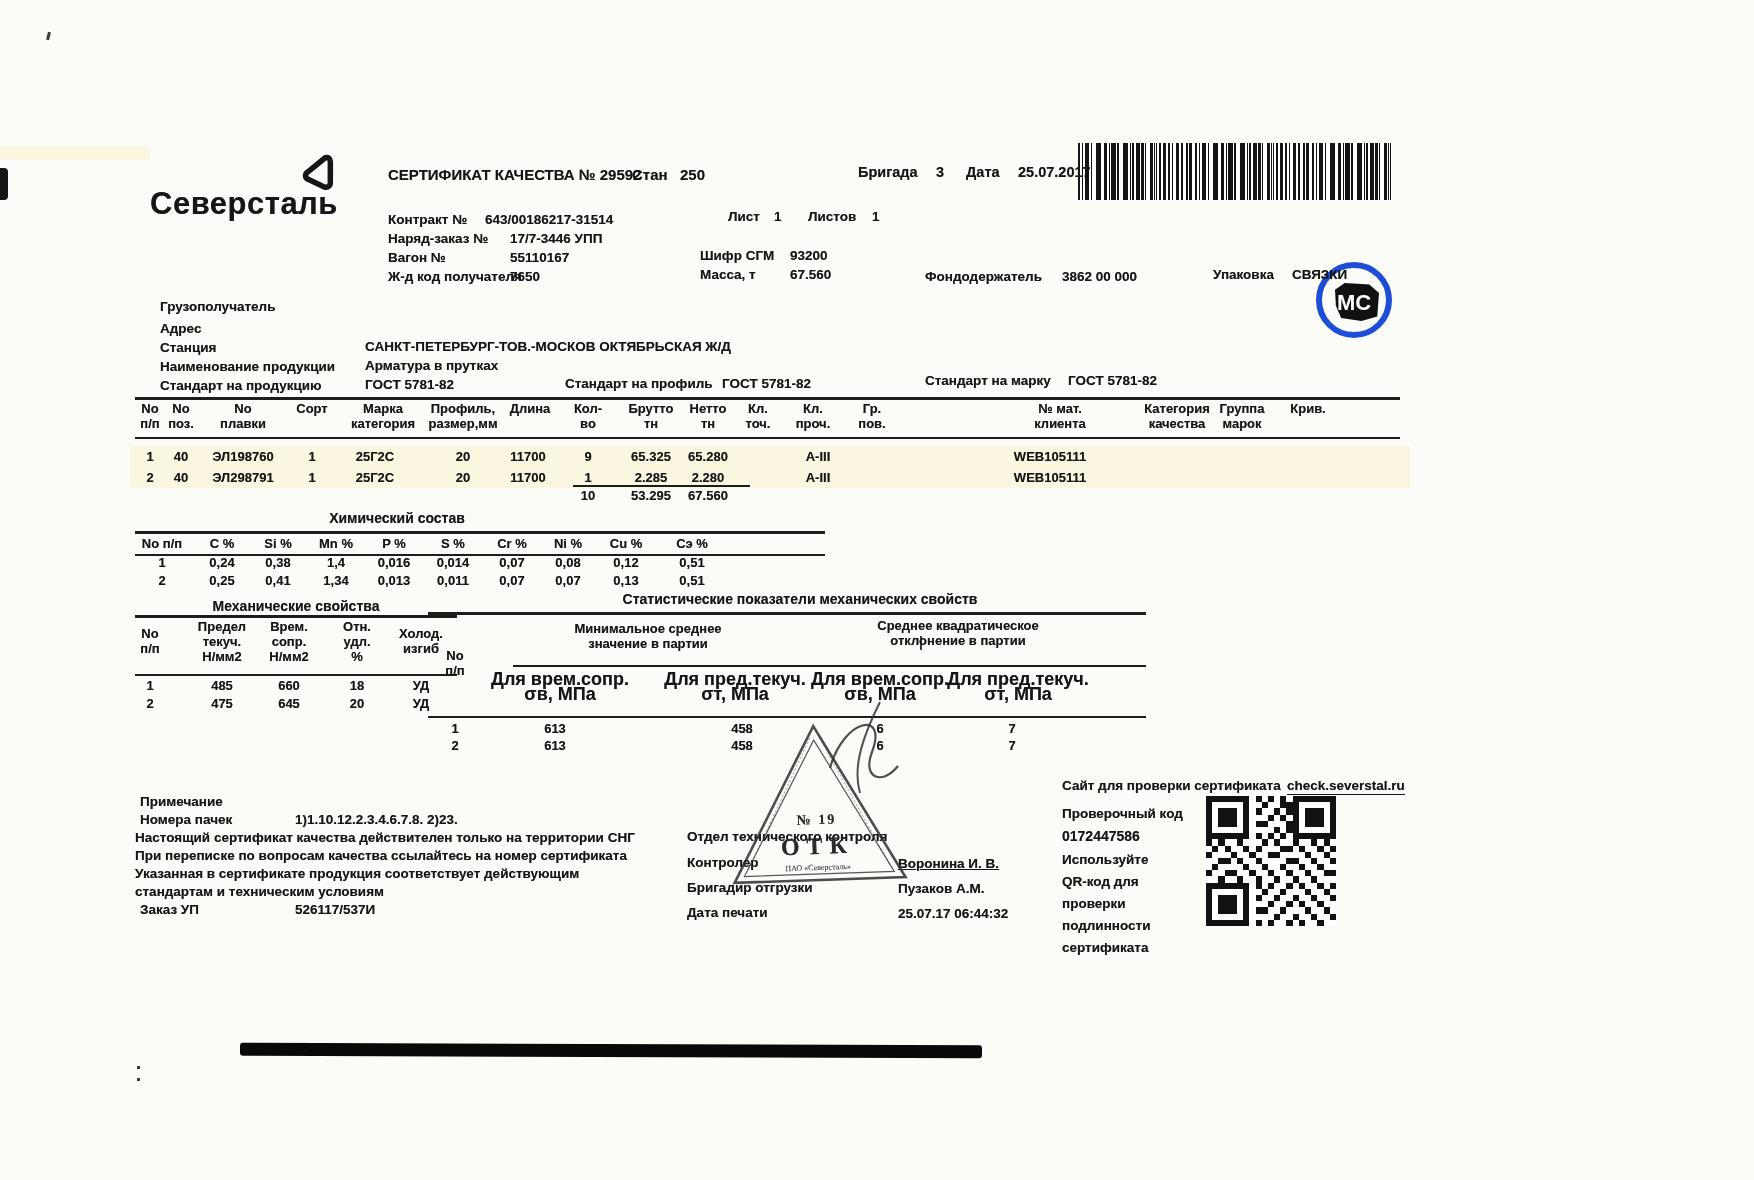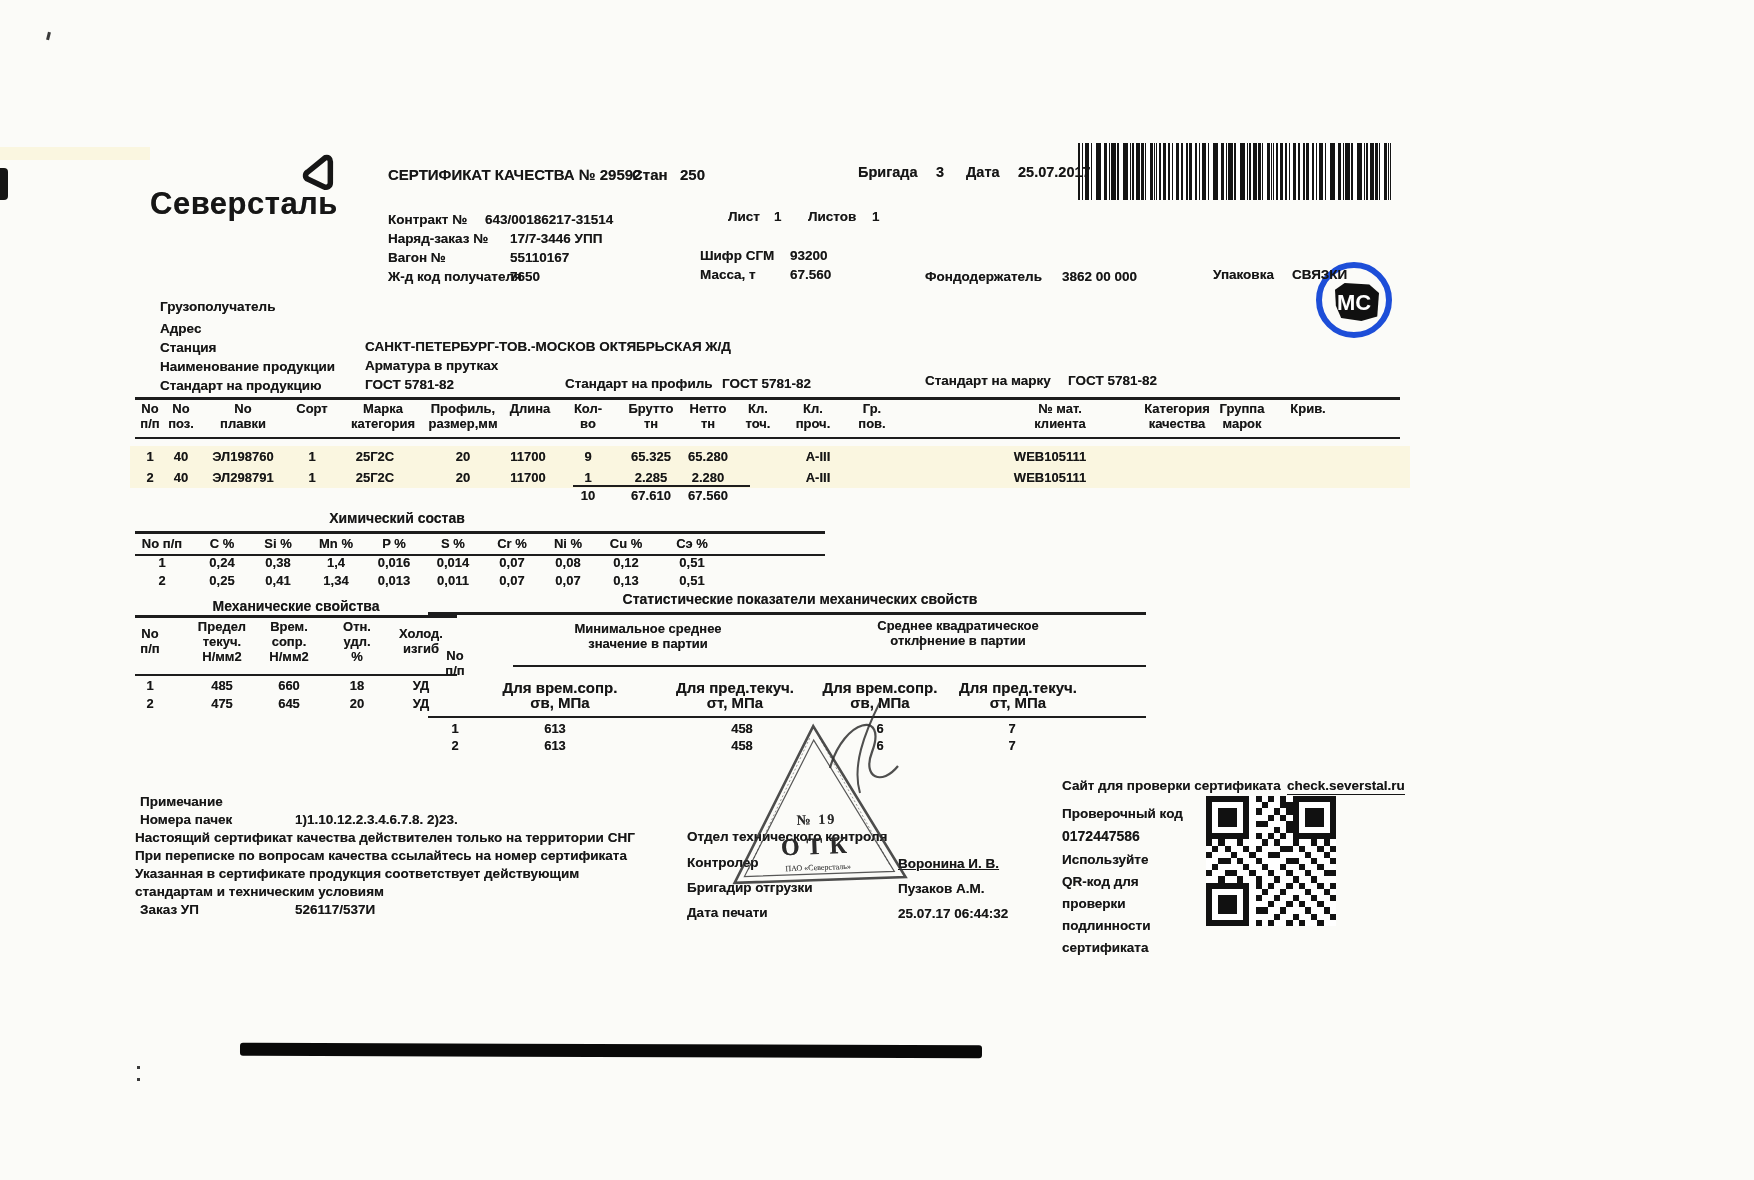--- a/index.html
+++ b/index.html
@@ -22,21 +22,21 @@
     clip-path:polygon(0 18%,22% 0,78% 4%,100% 26%,96% 88%,60% 100%,14% 92%,2% 60%);}
   .ms-txt{position:absolute;left:0;top:22px;width:100%;text-align:center;color:#fff;
     font-weight:800;font-size:22px;letter-spacing:0;text-shadow:none;}
   .qr{position:absolute;left:1206px;top:796px;}
   .blackbar{position:absolute;left:240px;top:1044px;width:742px;height:13px;background:#090909;
     border-radius:3px;transform:rotate(.2deg);}
   .notch{position:absolute;left:0;top:168px;width:8px;height:32px;background:#151515;border-radius:0 4px 4px 0;}
   .speck{position:absolute;background:#3a3a3a;}
   .underl{border-bottom:1.5px solid #161616;padding-bottom:1px;}
   .stamp-svg{position:absolute;left:712px;top:696px;}
-  .stat-sub{font-size:15px;margin-top:8px;}
+  .stat-sub{font-size:18px;}
 </style>
 </head>
 <body>
 
 <div class="page">
 
   <div class="band" style="left:130px;top:446px;width:1280px;height:42px;"></div>
   <div class="band" style="left:0;top:147px;width:150px;height:13px;"></div>
   <div class="notch"></div>
   <div class="speck" style="left:47px;top:32px;width:3px;height:8px;transform:rotate(14deg);"></div>
@@ -158,21 +158,21 @@
   <span class="t c" style="left:375px;top:470px;">25Г2С</span>
   <span class="t c" style="left:463px;top:470px;">20</span>
   <span class="t c" style="left:528px;top:470px;">11700</span>
   <span class="t c" style="left:588px;top:470px;">1</span>
   <span class="t c" style="left:651px;top:470px;">2.285</span>
   <span class="t c" style="left:708px;top:470px;">2.280</span>
   <span class="t c" style="left:818px;top:470px;">A-III</span>
   <span class="t c" style="left:1050px;top:470px;">WEB105111</span>
 
   <span class="t c" style="left:588px;top:488px;">10</span>
-  <span class="t c" style="left:651px;top:488px;">67.610</span>
+  <span class="t c" style="left:651px;top:488px;">53.295</span>
   <span class="t c" style="left:708px;top:488px;">67.560</span>
 
   <span class="t c" style="left:397px;top:511px;font-size:14px;">Химический состав</span>
   <div class="rule" style="left:135px;top:531px;width:690px;height:3px;"></div>
   <div class="rule" style="left:135px;top:554px;width:690px;height:2px;"></div>
 
   <span class="t c" style="left:162px;top:536px;">No п/п</span>
   <span class="t c" style="left:222px;top:536px;">C %</span>
   <span class="t c" style="left:278px;top:536px;">Si %</span>
   <span class="t c" style="left:336px;top:536px;">Mn %</span>

